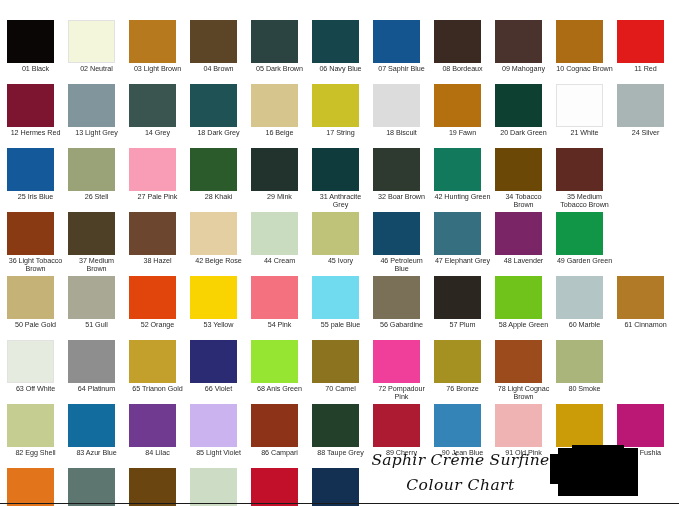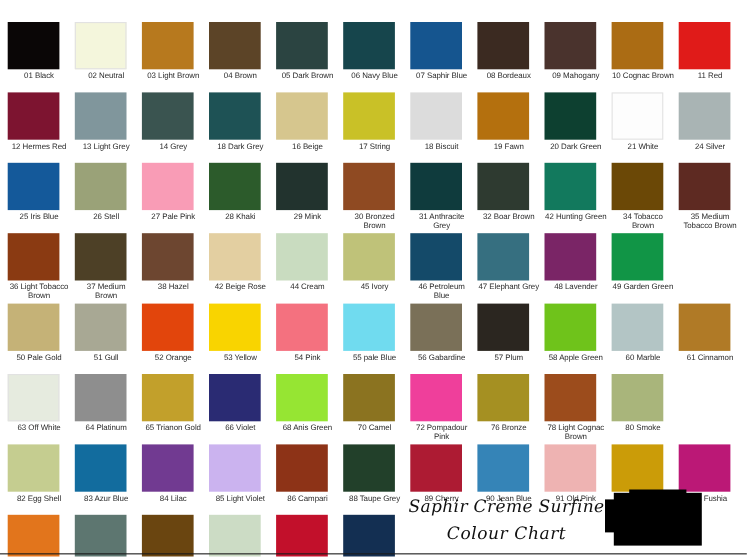--- a/index.html
+++ b/index.html
@@ -242,24 +242,20 @@
         </div>
         <div class="swatch-cell">
           <div class="swatch-chip" style="background: rgb(44, 91, 43);"></div>
           <div class="swatch-label">28 Khaki</div>
         </div>
         <div class="swatch-cell">
           <div class="swatch-chip" style="background: rgb(34, 51, 46);"></div>
           <div class="swatch-label">29 Mink</div>
         </div>
         <div class="swatch-cell">
-          <div class="swatch-chip" style="background: rgb(143, 74, 34);"></div>
-          <div class="swatch-label">30 Bronzed Brown</div>
-        </div>
-        <div class="swatch-cell">
           <div class="swatch-chip" style="background: rgb(15, 59, 61);"></div>
           <div class="swatch-label">31 Anthracite Grey</div>
         </div>
         <div class="swatch-cell">
           <div class="swatch-chip" style="background: rgb(46, 58, 48);"></div>
           <div class="swatch-label">32 Boar Brown</div>
         </div>
         <div class="swatch-cell">
           <div class="swatch-chip" style="background: rgb(18, 121, 93);"></div>
           <div class="swatch-label">42 Hunting Green</div>

